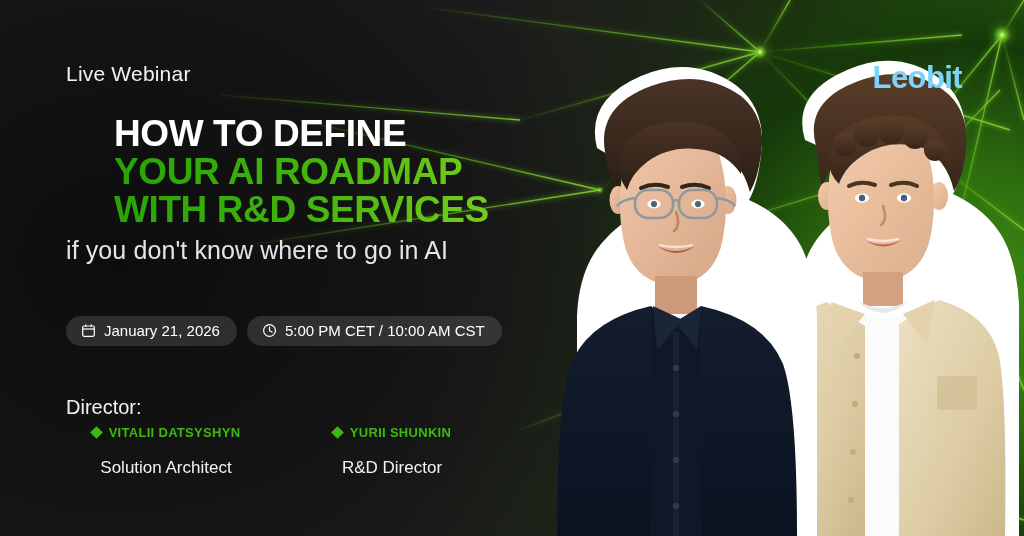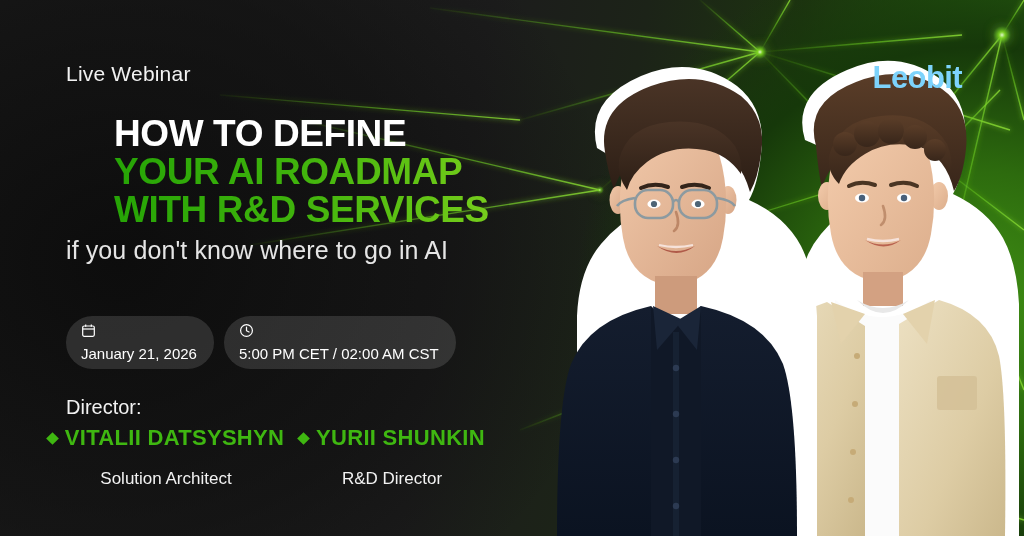--- a/index.html
+++ b/index.html
@@ -74,29 +74,28 @@
     font-size:25px; font-weight:400; color:#e5e5e5;
     letter-spacing:0.1px; white-space:nowrap;
   }
 
   
   .pills {
     position:absolute; top:316px; left:0;
     display:flex; gap:10px; align-items:center;
   }
   .pill {
-    display:flex; align-items:flex-start; gap:8px;
+    display:flex; align-items:center; gap:8px;
     background:rgba(255,255,255,0.13);
     border-radius:999px;
     padding:7px 17px 8px 15px;
     color:#ffffff;
     font-size:15px; font-weight:400;
     white-space:nowrap;
     line-height:1;
-    flex-direction:column;
   }
   .pill svg { display:block; flex:0 0 auto; }
 
   
   .speakers-label {
     position:absolute; top:396px; left:0;
     font-size:20px; color:#f2f2f2; font-weight:400;
   }
   .speakers {
     position:absolute; top:425px; left:0;
@@ -107,21 +106,21 @@
     display:flex; align-items:center; gap:8px;
     justify-content:center;
   }
   .diamond {
     width:9px; height:9px;
     background:#3fb711;
     transform:rotate(45deg);
     flex:0 0 auto;
   }
   .sp-name {
-    font-size:22px; font-weight:700; color:#3fb711;
+    font-size:13px; font-weight:700; color:#3fb711;
     letter-spacing:0.3px; white-space:nowrap;
   }
   .sp-role {
     margin-top:18px;
     text-align:center;
     font-size:17px; font-weight:400; color:#f2f2f2;
     white-space:nowrap;
   }
 
   
@@ -389,21 +388,21 @@
         <span>January 21, 2026</span>
       </div>
 
       <div class="pill">
         <span>
           <svg width="15" height="15" viewBox="0 0 16 16" fill="none" stroke="#ffffff" stroke-width="1.3">
             <circle cx="8" cy="8" r="6.3"></circle>
             <polyline points="8,4.4 8,8.2 10.7,9.6" stroke-linecap="round" stroke-linejoin="round"></polyline>
           </svg>
         </span>
-        <span>5:00 PM CET / 02:00 AM CST</span>
+        <span>5:00 PM CET / 10:00 AM CST</span>
       </div>
 
     </div>
 
     <div class="speakers-label">Director:</div>
 
     <div class="speakers">
 
       <div class="sp-col">
         <div class="sp-name-row">

